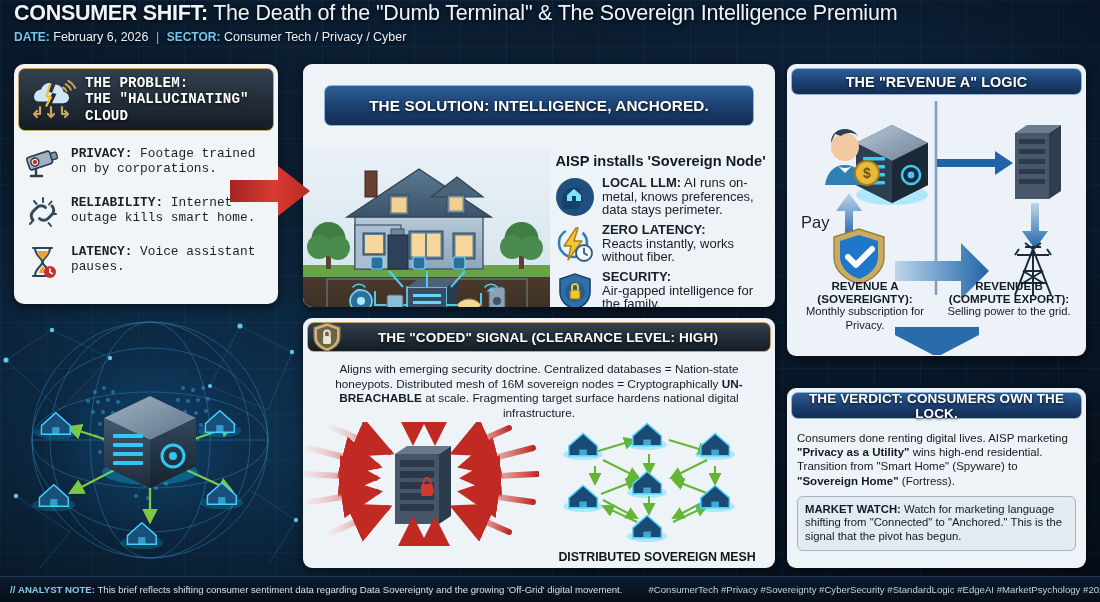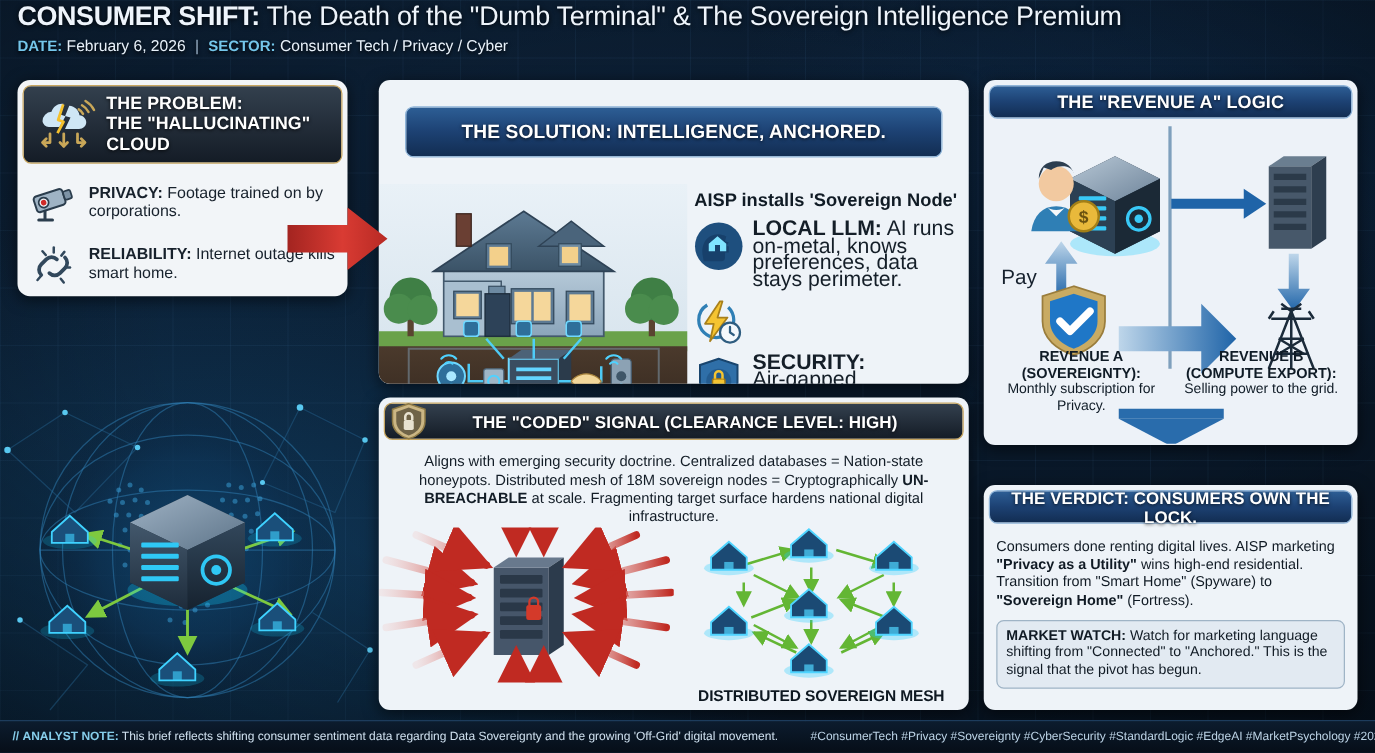--- a/index.html
+++ b/index.html
@@ -80,23 +80,24 @@
     border-radius: 7px;
   }
   .hdr-dark {
     background: linear-gradient(180deg, #33404e 0%, #222c38 55%, #141c26 100%);
     border: 1.5px solid #c6a560;
     border-radius: 7px;
   }
 
   
   #panel-problem {
-    left: 14px; top: 64px; width: 264px; height: 173px;
+    left: 14px; top: 64px; width: 264px; height: 240px;
     background: #f2f5f8;
     border-radius: 10px;
+    font-family: Liberation Mono, monospace;
   }
   #problem-hdr {
     margin: 4px; height: 63px;
     display: flex; align-items: center; gap: 8px;
     padding: 0 8px 0 6px;
   }
   #problem-hdr .htext { font-size: 14.2px; line-height: 16.5px; text-align: left; }
   #problem-list { padding: 9px 10px 0 9px; }
   .prob-row { display: flex; gap: 8px; margin-bottom: 10px; align-items: flex-start; }
   .prob-ico { width: 40px; flex: 0 0 40px; display:flex; align-items:center; justify-content:center; padding-top:1px;}
@@ -119,21 +120,21 @@
   #solution-hdr .htext { font-size: 15.3px; }
   #solution-body { display: flex; height: 207px; }
   #house-img { width: 247px; flex: 0 0 247px; position: relative; }
   #solution-right { flex: 1; padding: 6px 8px 0 4px; }
   #aisp-title {
     font-size: 14.6px; font-weight: bold; color: #101b25;
     text-align: center; margin-bottom: 6px; white-space: nowrap;
   }
   .sol-row { display: flex; gap: 6px; margin-bottom: 5px; align-items: flex-start; }
   .sol-ico { width: 42px; flex: 0 0 42px; display:flex; align-items:center; justify-content:center; padding-top:2px; }
-  .sol-txt { font-size: 17px; line-height: 13.6px; color: #141e28; padding-top:1px; }
+  .sol-txt { font-size: 13px; line-height: 13.6px; color: #141e28; padding-top:1px; }
   .sol-txt b { font-weight: bold; }
 
   
   #panel-revenue {
     left: 787px; top: 64px; width: 299px; height: 292px;
     background: #edf2f8;
   }
   #revenue-hdr { margin: 4px; height: 27px; display:flex; align-items:center; justify-content:center; }
   #revenue-hdr .htext { font-size: 14.4px; }
   #revenue-body { position: relative; height: 256px; }
@@ -614,20 +615,21 @@
 
       <div class="sol-row">
         <span class="sol-ico">
           <svg width="40" height="40" viewBox="0 0 40 40">
             <circle cx="18" cy="19" r="14" fill="none" stroke="#2f7fb5" stroke-width="2.6" stroke-dasharray="58 18"></circle>
             <path d="M21 4 9 22h7l-3 14 14-19h-8l4-13Z" fill="#f5c431" stroke="#a8801c" stroke-width="1.4" stroke-linejoin="round"></path>
             <circle cx="29" cy="29" r="8" fill="#f3f8fc" stroke="#2f5d80" stroke-width="1.8"></circle>
             <path d="M29 24.5V29l3 2" stroke="#2f5d80" stroke-width="1.8" fill="none" stroke-linecap="round"></path>
           </svg>
         </span>
+        <span class="sol-txt"><b>ZERO LATENCY:</b><br><span> Reacts instantly, works without fiber.</span></span>
       </div>
 
       <div class="sol-row">
         <span class="sol-ico">
           <svg width="40" height="40" viewBox="0 0 40 40">
             <path d="M20 3 5 8v13c0 9 7 15 15 17 8-2 15-8 15-17V8Z" fill="#2f6fa8" stroke="#19456e" stroke-width="1.6"></path>
             <circle cx="20" cy="21" r="10" fill="#1f5486" opacity="0.7"></circle>
             <rect x="15" y="19" width="10" height="9" rx="1.6" fill="#f5c431" stroke="#9a7516" stroke-width="1.2"></rect>
             <path d="M17 19v-3a3 3 0 0 1 6 0v3" fill="none" stroke="#f5c431" stroke-width="2"></path>
           </svg>
@@ -754,21 +756,21 @@
       <svg width="30" height="30" viewBox="0 0 30 30">
         <path d="M15 1 2 5.5V15c0 7.5 6.4 12.2 13 14 6.6-1.8 13-6.5 13-14V5.5Z" fill="#cbb684" stroke="#8e7a46" stroke-width="1.2"></path>
         <path d="M15 4 5 7.5V15c0 6 5 9.8 10 11.3 5-1.5 10-5.3 10-11.3V7.5Z" fill="#6f6347"></path>
         <rect x="11" y="14" width="8" height="8" rx="1.4" fill="#e8e2d0"></rect>
         <path d="M12.2 14v-2.6a2.8 2.8 0 0 1 5.6 0V14" fill="none" stroke="#e8e2d0" stroke-width="2"></path>
       </svg>
     </span>
     <span class="htext">THE "CODED" SIGNAL (CLEARANCE LEVEL: HIGH)</span>
   </div>
 
-  <div id="coded-para"><span>Aligns with emerging security doctrine. Centralized databases = Nation-state honeypots. Distributed mesh of 18M sovereign nodes = Cryptographically </span><b>UN-BREACHABLE</b><span> at scale. Fragmenting target surface hardens national digital infrastructure.</span></div>
+  <div id="coded-para"><span>Aligns with emerging security doctrine. Centralized databases = Nation-state honeypots. Distributed mesh of 16M sovereign nodes = Cryptographically </span><b>UN-BREACHABLE</b><span> at scale. Fragmenting target surface hardens national digital infrastructure.</span></div>
 
   <div id="coded-figs">
 
     <div class="fig">
       <svg width="236" height="124" viewBox="0 0 236 124" style="position:absolute;left:0;top:0;">
         <defs>
           <linearGradient id="ra" x1="0" y1="0" x2="1" y2="0">
             <stop offset="0%" stop-color="#f2c1bd" stop-opacity="0.25"></stop>
               <stop offset="100%" stop-color="#c02a22"></stop>
           </linearGradient>

